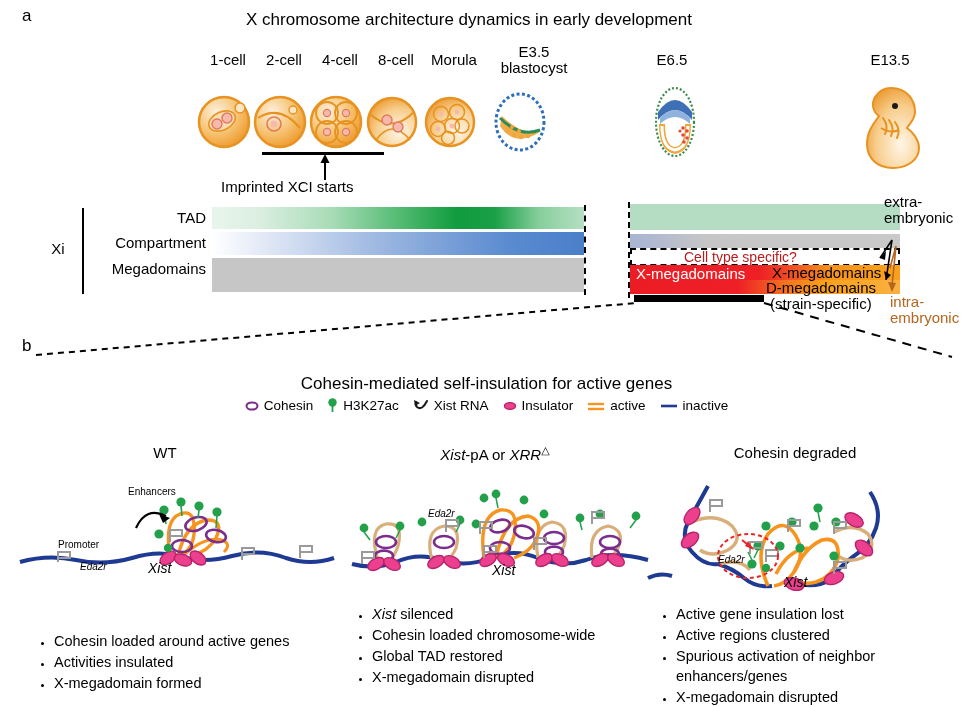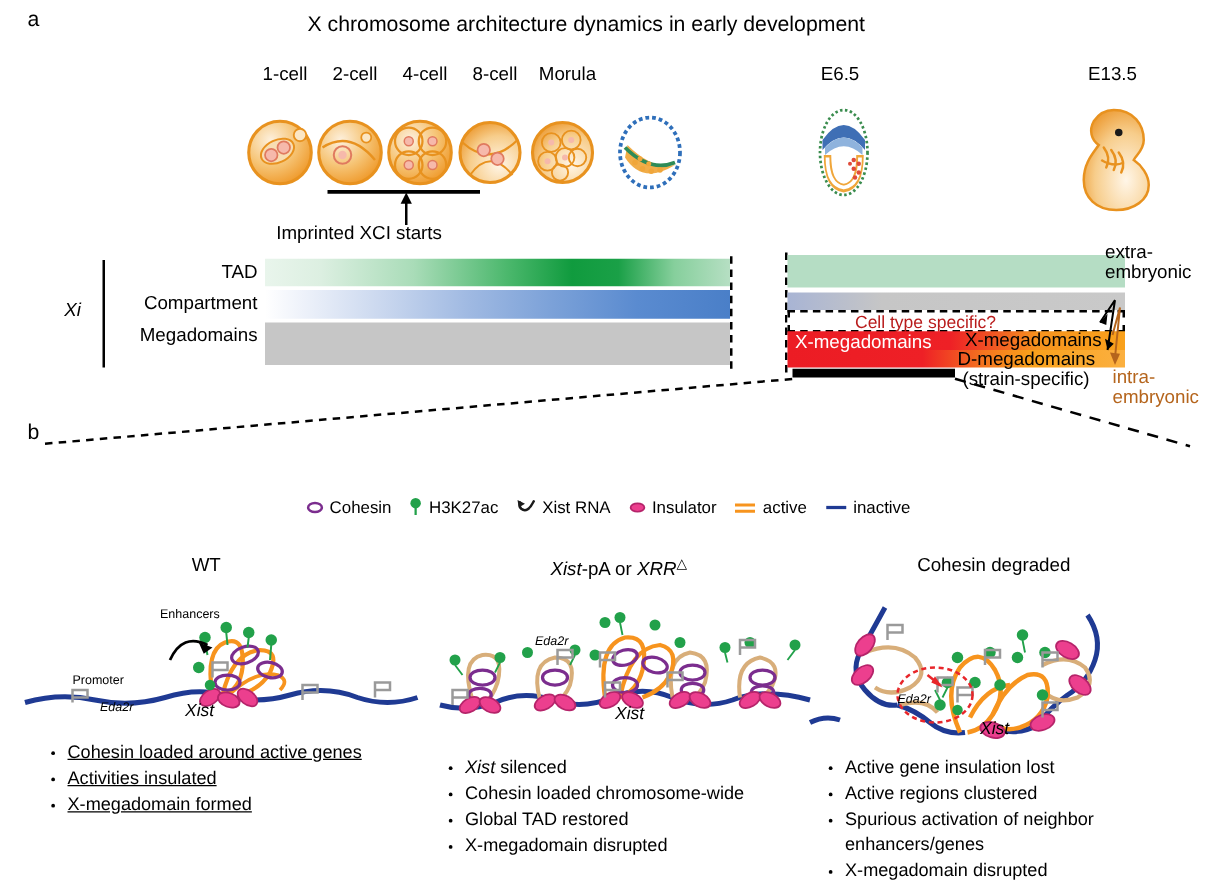--- a/index.html
+++ b/index.html
@@ -152,20 +152,24 @@
 
   <div class="panel-letter" style="left:22px; top:6px;">a</div>
 
   <div class="fig-title" style="left:0; top:10px; width:938px;text-align:center;">X chromosome architecture dynamics in early development</div>
 
   <div class="stage-label" style="left:200px; top:52px; width:56px;">1-cell</div>
   <div class="stage-label" style="left:256px; top:52px; width:56px;">2-cell</div>
   <div class="stage-label" style="left:312px; top:52px; width:56px;">4-cell</div>
   <div class="stage-label" style="left:368px; top:52px; width:56px;">8-cell</div>
   <div class="stage-label" style="left:424px; top:52px; width:60px;">Morula</div>
+  <div class="stage-label" style="left:490px; top:44px; width:88px;">
+    <div>E3.5</div>
+    <div>blastocyst</div>
+  </div>
   <div class="stage-label" style="left:640px; top:52px; width:64px;">E6.5</div>
   <div class="stage-label" style="left:855px; top:52px; width:70px;">E13.5</div>
 
   <svg style="position:absolute; left:196px; top:88px;" width="740" height="70">
     <defs>
       <radialGradient id="gOr" cx="35%" cy="30%" r="75%">
         <stop offset="0%" stop-color="#fdf0dd"></stop>
         <stop offset="55%" stop-color="#f6c577"></stop>
         <stop offset="100%" stop-color="#ef9a2c"></stop>
       </radialGradient>
@@ -267,21 +271,21 @@
   </svg>
 
   <div class="hline" style="left:262px; top:152px; width:122px; height:3px;"></div>
   <svg style="position:absolute; left:310px; top:154px;" width="30" height="26">
     <line x1="15" y1="26" x2="15" y2="4" stroke="#000" stroke-width="2"></line>
     <polygon points="15,0 10.5,9 19.5,9" fill="#000"></polygon>
   </svg>
   <div class="small-note" style="left:221px; top:178px;">Imprinted XCI starts</div>
 
   <div class="vline" style="left:82px; top:208px; height:86px;"></div>
-  <div class="row-label" style="left:40px; top:240px; width:36px; text-align:center;font-style:italic;">Xi</div>
+  <div class="row-label" style="left:40px; top:240px; width:36px; text-align:center;">Xi</div>
 
   <div class="row-label" style="left:100px; top:209px; width:106px;">TAD</div>
   <div class="row-label" style="left:100px; top:234px; width:106px;">Compartment</div>
   <div class="row-label" style="left:90px; top:260px; width:116px;">Megadomains</div>
 
   <div class="bar tad-bar-left" style="left:212px; top:207px; width:372px; height:22px;"></div>
   <div class="bar comp-bar-left" style="left:212px; top:232px; width:372px; height:23px;"></div>
   <div class="bar mega-bar-left" style="left:212px; top:258px; width:372px; height:34px;"></div>
 
   <div class="dashed-v" style="left:584px; top:205px; height:90px;"></div>
@@ -320,20 +324,21 @@
     <polygon points="52,82 48,72 56,73" fill="#b5651d"></polygon>
   </svg>
 
   <svg style="position:absolute; left:0px; top:295px;" width="973" height="80">
     <line x1="36" y1="60" x2="636" y2="8" stroke="#000" stroke-width="2" stroke-dasharray="6 5"></line>
     <line x1="764" y1="8" x2="952" y2="62" stroke="#000" stroke-width="2" stroke-dasharray="9 7"></line>
   </svg>
 
   <div class="panel-letter" style="left:22px; top:336px;">b</div>
 
+  <div class="fig-title" style="left:0; top:374px; width:973px;">Cohesin-mediated self-insulation for active genes</div>
 
   <div class="legend-row" style="left:0; top:398px; width:973px; justify-content:center;">
 
     <span class="legend-item">
       <svg width="14" height="12">
         <ellipse cx="7" cy="6" rx="5.5" ry="3.6" fill="none" stroke="#7b2d8e" stroke-width="2"></ellipse>
       </svg>
       <span>Cohesin</span>
     </span>
 
@@ -568,21 +573,21 @@
     </g>
 
     <ellipse cx="100" cy="78" rx="30" ry="22" fill="none" stroke="#e8262a" stroke-width="2" stroke-dasharray="4 3"></ellipse>
     <path d="M94 62 L104 70" stroke="#e8262a" stroke-width="2"></path>
     <polygon points="106,72 97,68 100,63" fill="#e8262a"></polygon>
   </svg>
 
   <div class="diag-label ital" style="left:718px; top:554px;">Eda2r</div>
   <div class="diag-label ital" style="left:784px; top:574px; font-size:14px;">Xist</div>
 
-  <div class="bullets" style="left:38px; top:592px; width:300px;text-decoration:underline;">
+  <div class="bullets" style="left:38px; top:631px; width:300px;">
     <ul>
       <li>Cohesin loaded around active genes</li>
       <li>Activities insulated</li>
       <li>X-megadomain formed</li>
     </ul>
   </div>
 
   <div class="bullets" style="left:356px; top:604px; width:300px;">
     <ul>
       <li><span><i>Xist</i> silenced</span></li>

